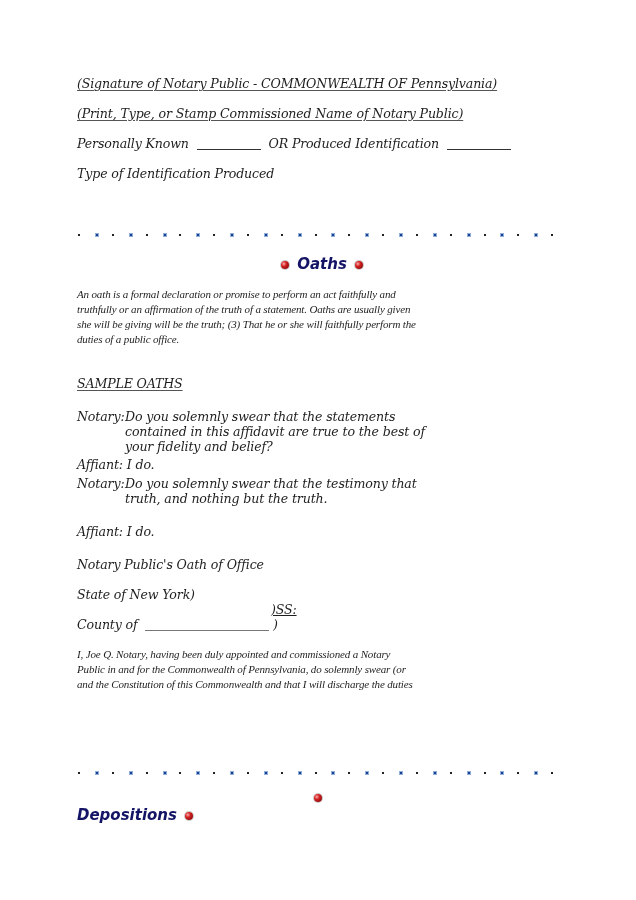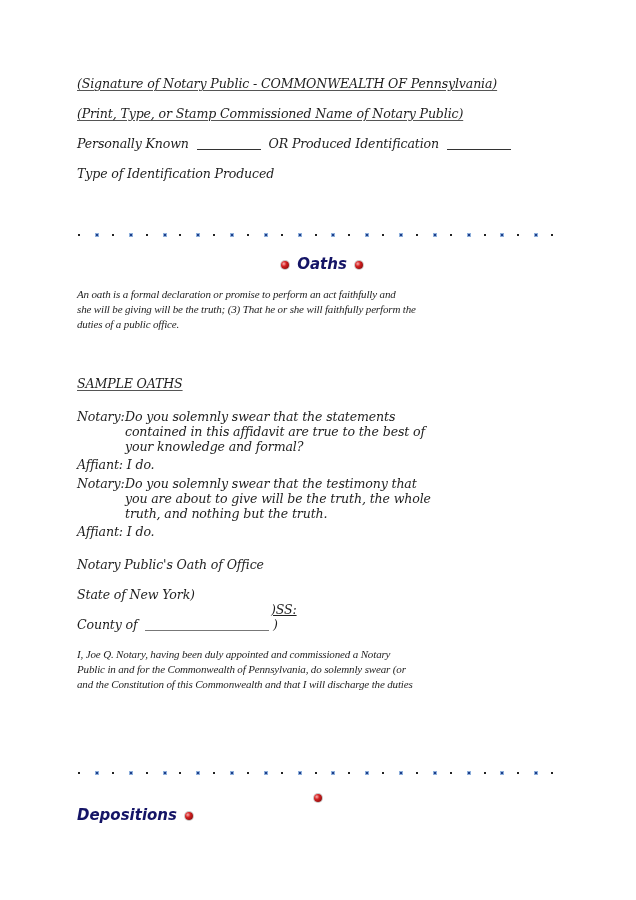--- a/index.html
+++ b/index.html
@@ -136,43 +136,43 @@
     </div>
 
   <div class="abs heading" style="left:281px; top:255px;">
     <span class="bullet"></span>
     <span style="margin:0 3px;">Oaths</span>
     <span class="bullet"></span>
   </div>
 
   <div class="para" style="top:287px;">
     <span class="ln">An oath is a formal declaration or promise to perform an act faithfully and</span>
+    <span class="ln">truthfully or an affirmation of the truth of a statement. Oaths are usually given</span>
     <span class="ln">she will be giving will be the truth; (3) That he or she will faithfully perform the</span>
     <span class="ln">duties of a public office.</span>
   </div>
 
   <div class="abs txt u" style="left:77px; top:376px;">SAMPLE OATHS</div>
 
   <div class="txt">
     <div class="dlg-label" style="top:409px;">Notary:</div>
     <div class="dlg-text" style="top:409px;">
       <span class="ln">Do you solemnly swear that the statements</span>
       <span class="ln">contained in this affidavit are true to the best of</span>
-      <span class="ln">your knowledge and formal?</span>
+      <span class="ln">your fidelity and belief?</span>
     </div>
 
     <div class="dlg-label" style="top:457px;">
       <span>Affiant:</span>
       <span>I do.</span>
     </div>
 
     <div class="dlg-label" style="top:476px;">Notary:</div>
     <div class="dlg-text" style="top:476px;">
       <span class="ln">Do you solemnly swear that the testimony that</span>
-      <span class="ln">you are about to give will be the truth, the whole</span>
       <span class="ln">truth, and nothing but the truth.</span>
     </div>
 
     <div class="dlg-label" style="top:524px;">
       <span>Affiant:</span>
       <span>I do.</span>
     </div>
   </div>
 
   <div class="abs txt" style="left:77px; top:557px;">Notary Public's Oath of Office</div>

